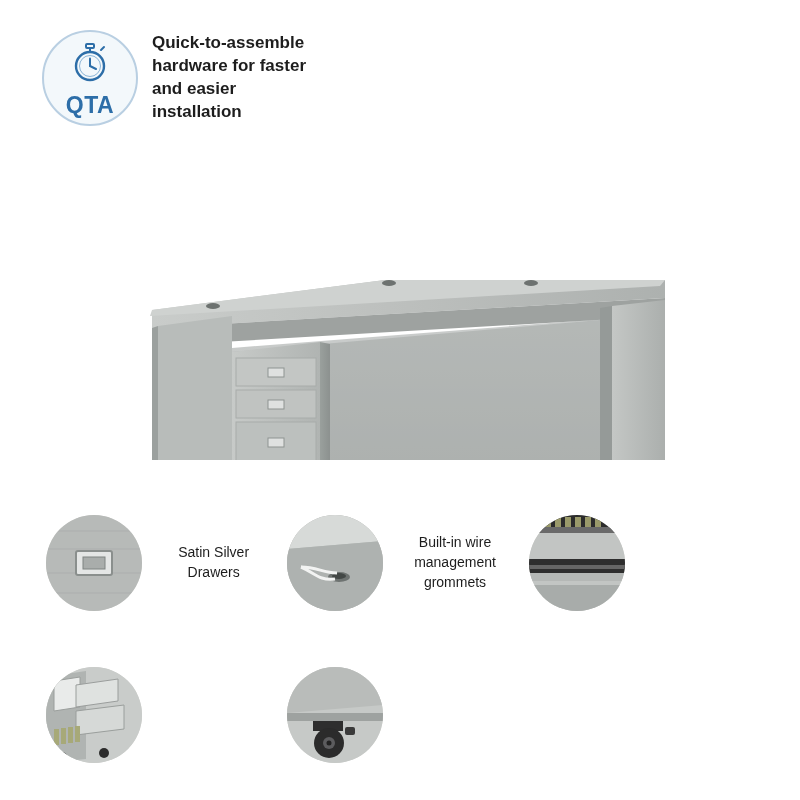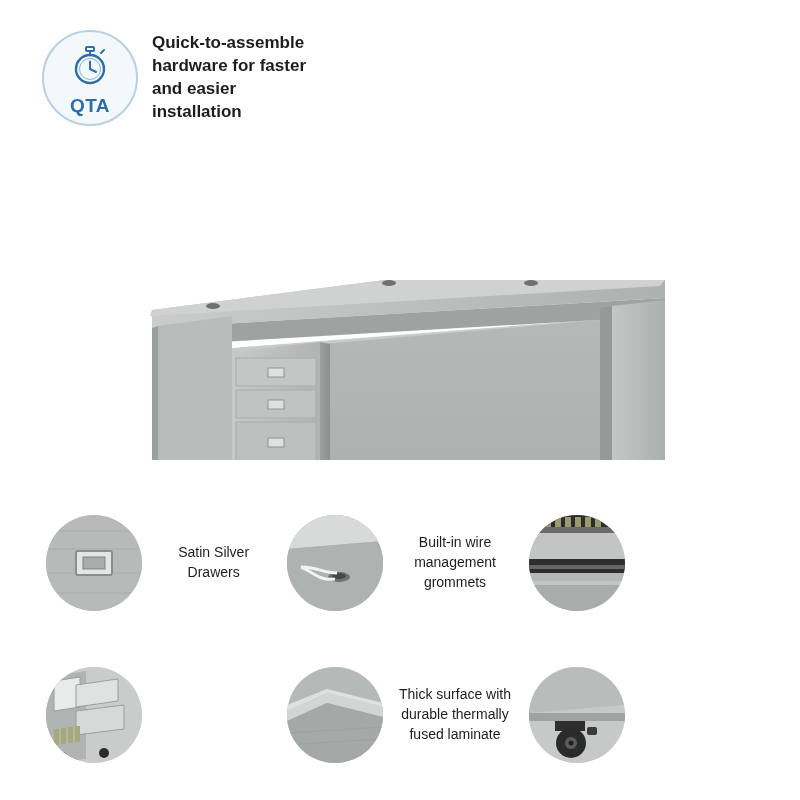--- a/index.html
+++ b/index.html
@@ -35,21 +35,21 @@
     flex-direction: column;
     align-items: center;
     justify-content: center;
     color: #2d6ea8;
     position: relative;
   }
   .qta-badge .stopwatch {
     margin-top: 4px;
   }
   .qta-badge .qta-text {
-    font-size: 19px;
+    font-size: 23px;
     font-weight: bold;
     letter-spacing: 0.5px;
     color: #2d6ea8;
     margin-top: 3px;
     text-align: right;
   }
   .qta-caption {
     font-size: 17px;
     font-weight: bold;
     line-height: 1.35;
@@ -269,35 +269,20 @@
             <rect x="15" y="61" width="5" height="16"></rect>
           <rect x="22" y="60" width="5" height="16"></rect>
             <rect x="29" y="59" width="5" height="16"></rect>
         </g>
         <circle cx="16" cy="90" r="5" fill="#2b2b2b"></circle>
         <circle cx="58" cy="86" r="5" fill="#2b2b2b"></circle>
       </svg>
     </div>
   </div>
 
-  <div class="feature">
-    <div class="thumb">
-      <svg width="96" height="96" viewBox="0 0 96 96">
-        <rect width="96" height="96" fill="#b5b9b7"></rect>
-        <polygon points="0,44 40,26 96,40 96,50 40,36 0,54" fill="#d2d5d3"></polygon>
-        <polygon points="0,54 40,36 96,50 96,96 0,96" fill="#a4a8a6"></polygon>
-        <polygon points="0,44 40,26 96,40 96,36 40,22 0,38" fill="#dfe1e0"></polygon>
-        <g opacity="0.2" stroke="#7e8381" stroke-width="1">
-          <line x1="0" y1="66" x2="96" y2="60"></line>
-            <line x1="0" y1="78" x2="96" y2="72"></line>
-        </g>
-      </svg>
-    </div>
-    <div class="feature-text">Thick surface with durable thermally fused laminate</div>
-  </div>
 
   <div class="feature">
     <div class="thumb">
       <svg width="96" height="96" viewBox="0 0 96 96">
         <rect width="96" height="96" fill="#c6c9c7"></rect>
         <polygon points="0,0 96,0 96,38 0,46" fill="#b9bcba"></polygon>
         <rect x="0" y="46" width="96" height="8" fill="#9ea2a0"></rect>
         <path d="M26 54 h30 v10 h-30 z" fill="#2e2e2e"></path>
         <circle cx="42" cy="76" r="15" fill="#2b2b2b"></circle>
         <circle cx="42" cy="76" r="6" fill="#5c5c5e"></circle>

